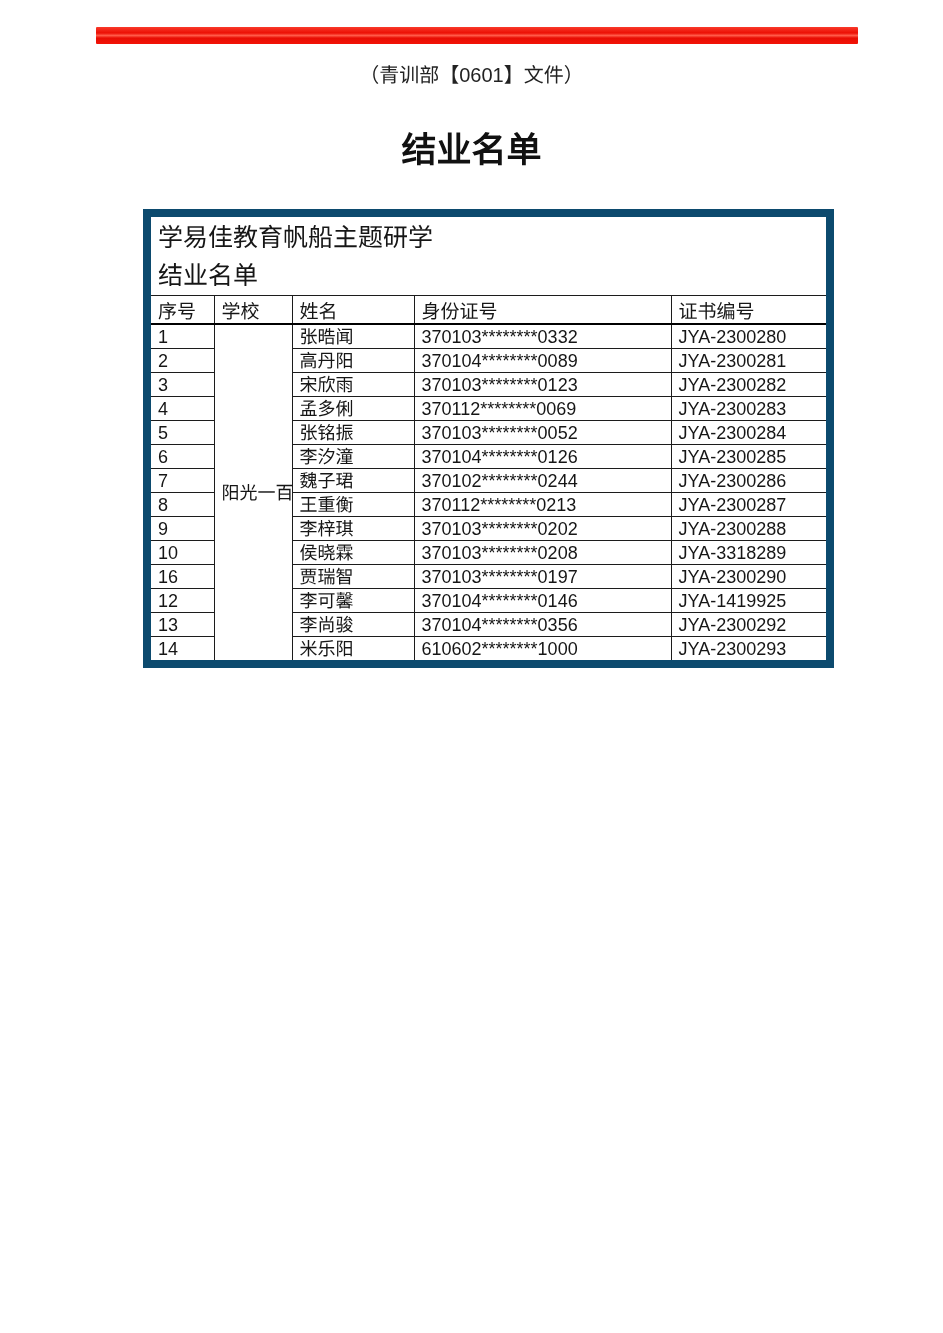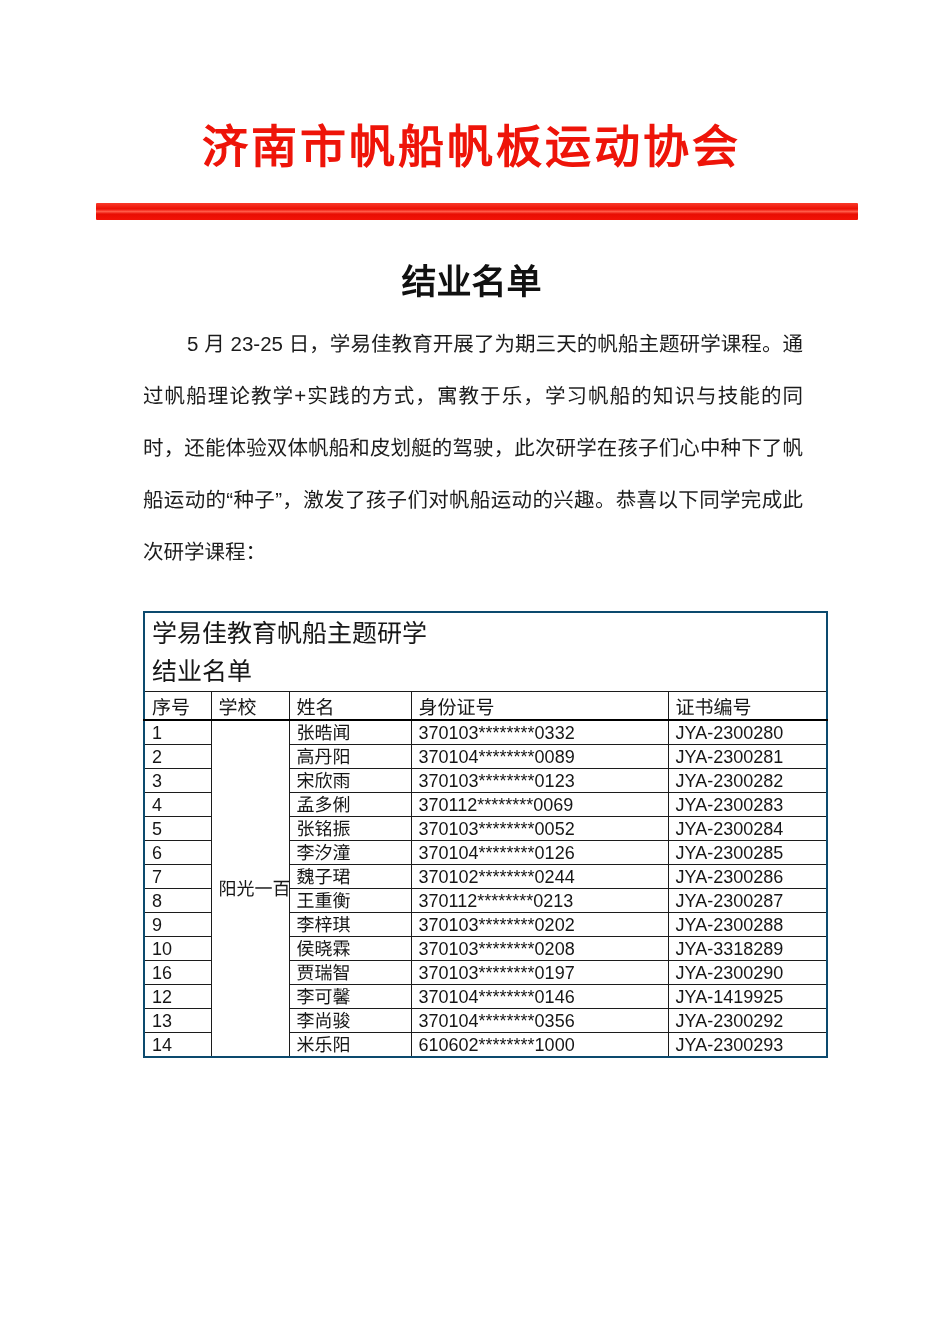--- a/index.html
+++ b/index.html
@@ -59,21 +59,21 @@
     line-height: 52px;
     text-align: justify;
     text-indent: 44px;
     color: #1b1b1b;
   }
   table.roster {
     margin: 33px 0 0 143px;
     width: 683px;
     border-collapse: collapse;
     table-layout: fixed;
-    border: 2px solid #0c4a6e;
+    border: 8px solid #0c4a6e;
     font-size: 18px;
     color: #161616;
   }
   table.roster td, table.roster th {
     border: 1px solid #1c1c1c;
     padding: 0 7px;
     text-align: left;
     font-weight: 400;
     overflow: hidden;
     white-space: nowrap;
@@ -104,30 +104,29 @@
     font-size: 18px;
     line-height: 26px;
     padding: 0 4px;
   }
 </style>
 </head>
 <body>
 
 <div class="page">
 
-  <h1 class="org-title">济南市帆船帆板运动协会</h1>
 
   <div class="red-bar"></div>
 
+  <div class="doc-ref">（青训部【0601】文件）</div>
 
   <h2 class="doc-heading">
     <div>结业名单</div>
   </h2>
 
-  <p class="body-paragraph">5 月 23-25 日，学易佳教育开展了为期三天的帆船主题研学课程。通过帆船理论教学+实践的方式，寓教于乐，学习帆船的知识与技能的同时，还能体验双体帆船和皮划艇的驾驶，此次研学在孩子们心中种下了帆船运动的“种子”，激发了孩子们对帆船运动的兴趣。恭喜以下同学完成此次研学课程：</p>
 
   <table class="roster">
     <colgroup>
       <col style="width:67px">
       <col style="width:78px">
       <col style="width:122px">
       <col style="width:257px">
       <col style="width:159px">
     </colgroup>
     <thead>

